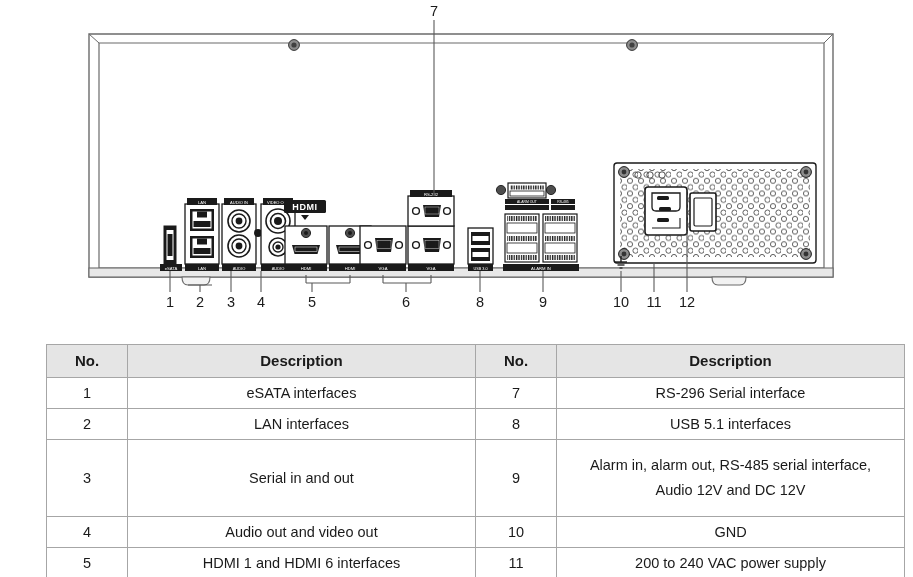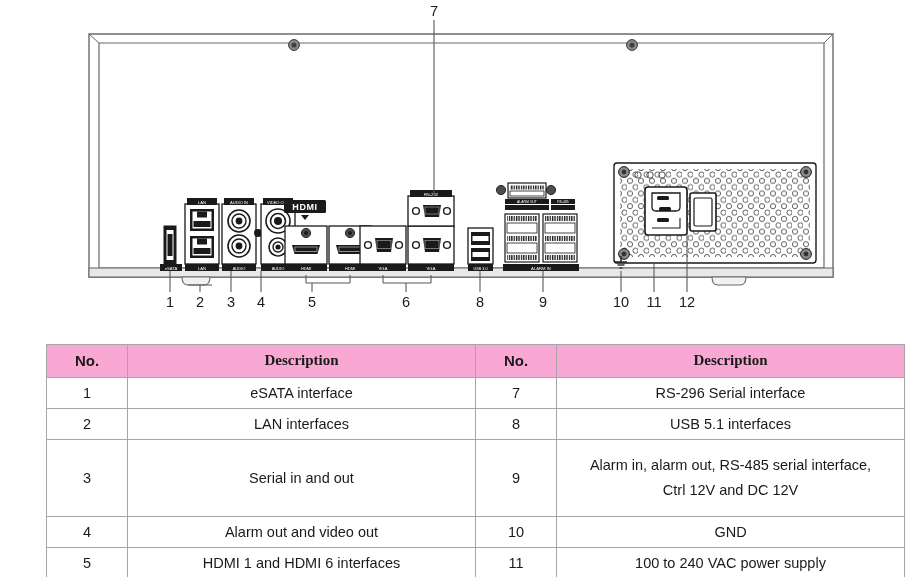--- a/index.html
+++ b/index.html
@@ -22,30 +22,30 @@
   table.ref td, table.ref th{
     border:1px solid #a6a6a6;
     text-align:center;
     vertical-align:middle;
     font-size:14.5px;
     color:#1a1a1a;
     padding:2px 4px;
     line-height:1.55;
   }
   table.ref th{
-    background:#f9a8d4;
+    background:#e5e5e5;
     font-weight:bold;
     font-size:15px;
     height:28px;
   }
   table.ref td{height:26px;background:#ffffff;}
   td.num{width:72px;}
   td.desc{width:339px;}
   th.num{width:72px;}
-  th.desc{width:339px;font-family:Liberation Serif, serif;}
+  th.desc{width:339px;}
   tr.tall td{height:72px;}
   .desc-two{display:block;line-height:1.75;}
 </style>
 </head>
 <body>
 
 <div class="diagram">
 <svg width="913" height="320" viewBox="0 0 913 320" xmlns="http://www.w3.org/2000/svg">
 
   <defs>
@@ -346,47 +346,47 @@
       <tr>
         <th class="num">No.</th>
         <th class="desc">Description</th>
         <th class="num">No.</th>
         <th class="desc">Description</th>
       </tr>
     </thead>
     <tbody>
       <tr>
         <td class="num">1</td>
-        <td class="desc">eSATA interface</td>
+        <td class="desc">eSATA interfaces</td>
         <td class="num">7</td>
         <td class="desc">RS-296 Serial interface</td>
       </tr>
       <tr>
         <td class="num">2</td>
         <td class="desc">LAN interfaces</td>
         <td class="num">8</td>
         <td class="desc">USB 5.1 interfaces</td>
       </tr>
       <tr class="tall">
         <td class="num">3</td>
         <td class="desc">Serial in and out</td>
         <td class="num">9</td>
         <td class="desc">
           <span class="desc-two">Alarm in, alarm out, RS-485 serial interface,</span>
-          <span class="desc-two">Ctrl 12V and DC 12V</span>
+          <span class="desc-two">Audio 12V and DC 12V</span>
         </td>
       </tr>
       <tr>
         <td class="num">4</td>
-        <td class="desc">Alarm out and video out</td>
+        <td class="desc">Audio out and video out</td>
         <td class="num">10</td>
         <td class="desc">GND</td>
       </tr>
       <tr>
         <td class="num">5</td>
         <td class="desc">HDMI 1 and HDMI 6 interfaces</td>
         <td class="num">11</td>
-        <td class="desc">100 to 240 VAC power supply</td>
+        <td class="desc">200 to 240 VAC power supply</td>
       </tr>
 
     </tbody>
   </table>
 </div>
 
 </body></html>

